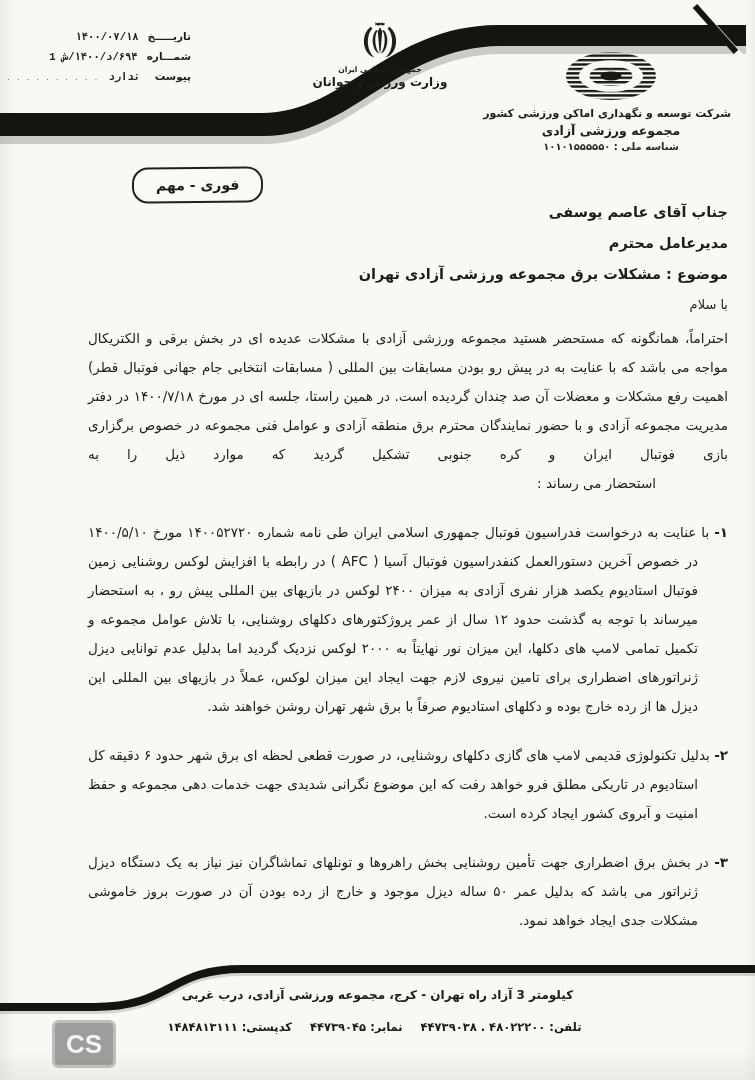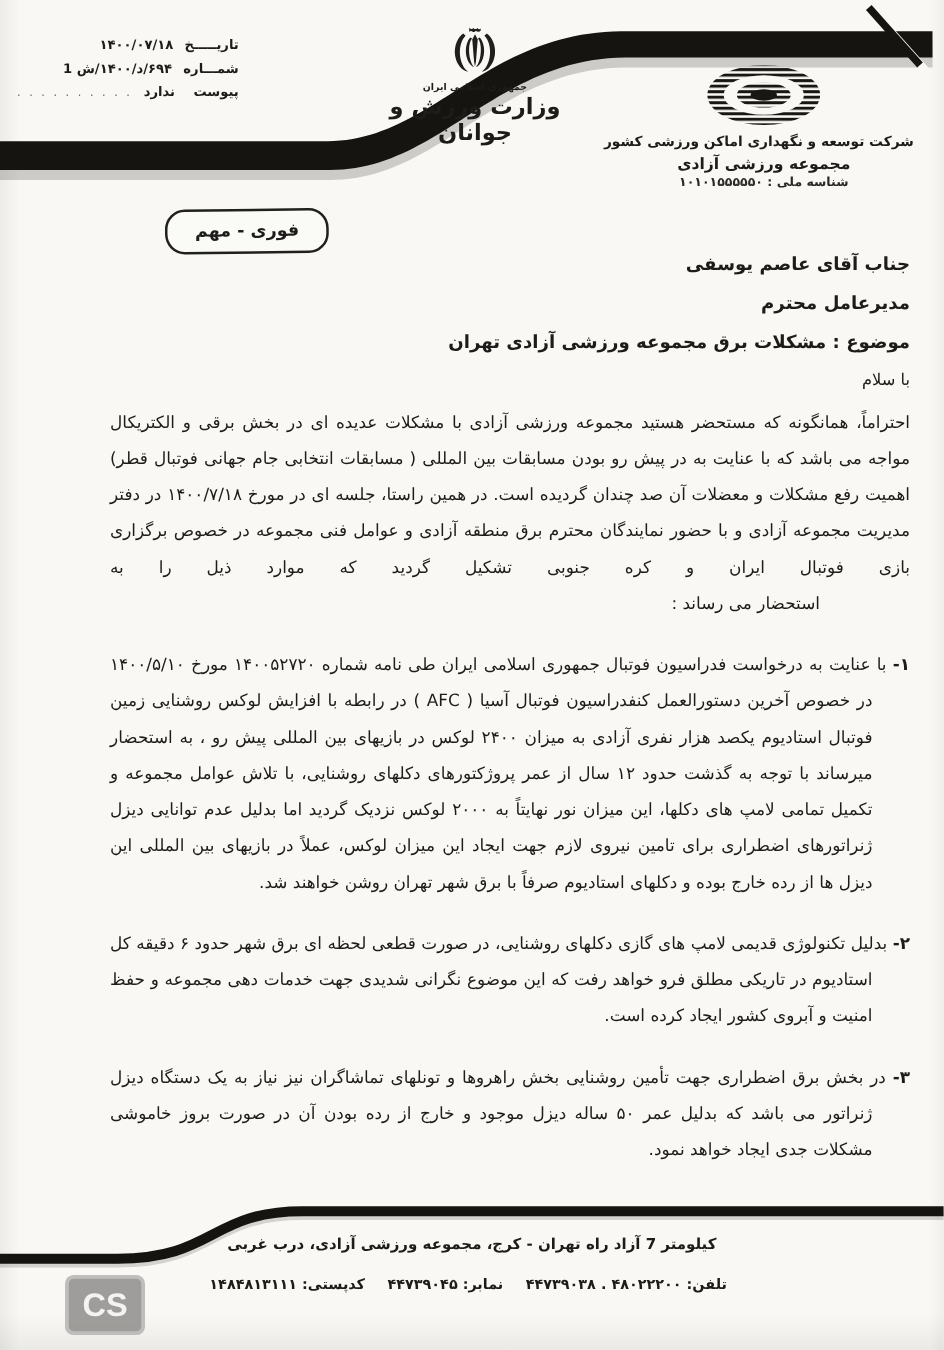--- a/index.html
+++ b/index.html
@@ -12,26 +12,26 @@
       linear-gradient(270deg, rgba(0,0,0,0.04), rgba(0,0,0,0) 12px),
       linear-gradient(0deg, rgba(0,0,0,0.06), rgba(0,0,0,0) 30px),
       #f9f8f4;
   }
   svg{display:block;}
   
   .header-band{position:absolute;top:0;left:0;z-index:1;}
   .meta-block{position:absolute;top:30px;left:6px;width:185px;z-index:2;font-size:10.5px;}
   .meta-row{display:flex;align-items:baseline;gap:9px;margin-bottom:7px;}
   .meta-label{font-weight:700;min-width:42px;letter-spacing:0.5px;}
-  .meta-value{font-weight:700;white-space:nowrap;}
+  .meta-value{font-weight:700;white-space:nowrap;font-family:Liberation Mono, monospace;}
   .meta-dots{color:#6a675f;font-size:9px;letter-spacing:2px;}
   .ministry-block{position:absolute;top:20px;left:300px;width:160px;text-align:center;z-index:2;}
   .iran-emblem{margin:0 auto;}
   .ministry-country{font-size:7.5px;font-weight:700;margin-top:1px;}
-  .ministry-name{font-size:18px;font-weight:700;margin-top:1px;}
+  .ministry-name{font-size:12px;font-weight:700;margin-top:1px;}
   .company-block{position:absolute;top:50px;right:24px;width:240px;text-align:center;z-index:2;}
   .oval-logo{margin:0 auto 5px auto;}
   .company-line1{font-size:11px;font-weight:700;white-space:nowrap;}
   .company-line2{font-size:12.5px;font-weight:700;margin-top:3px;}
   .company-nid{font-size:10px;font-weight:700;margin-top:3px;color:#2a2926;}
   
   .stamp{
     position:absolute;top:167px;left:132px;z-index:3;
     border:2px solid #21201d;border-radius:16px;padding:8px 22px;
     font-size:14px;font-weight:700;transform:rotate(-0.6deg);
@@ -157,21 +157,21 @@
       <div class="list-item"><span class="list-num">۲-</span> <span>بدلیل تکنولوژی قدیمی لامپ های گازی دکلهای روشنایی، در صورت قطعی لحظه ای برق شهر حدود ۶ دقیقه کل استادیوم در تاریکی مطلق فرو خواهد رفت که این موضوع نگرانی شدیدی جهت خدمات دهی مجموعه و حفظ امنیت و آبروی کشور ایجاد کرده است.</span></div>
       <div class="list-item"><span class="list-num">۳-</span> <span>در بخش برق اضطراری جهت تأمین روشنایی بخش راهروها و تونلهای تماشاگران نیز نیاز به یک دستگاه دیزل ژنراتور می باشد که بدلیل عمر ۵۰ ساله دیزل موجود و خارج از رده بودن آن در صورت بروز خاموشی مشکلات جدی ایجاد خواهد نمود.</span></div>
     </div>
   </div>
 
   <svg class="footer-band" width="755" height="70" viewBox="0 0 755 70">
     <path d="M756 14 L242 14 C168 14 172 52 94 52 L-1 52" fill="none" stroke="rgba(0,0,0,0.15)" stroke-width="8" transform="translate(0,3)"></path>
     <path d="M756 14 L242 14 C168 14 172 52 94 52 L-1 52" fill="none" stroke="#151411" stroke-width="8"></path>
   </svg>
 
-  <div class="footer-address">کیلومتر 7 آزاد راه تهران - کرج، مجموعه ورزشی آزادی، درب غربی</div>
+  <div class="footer-address">کیلومتر 3 آزاد راه تهران - کرج، مجموعه ورزشی آزادی، درب غربی</div>
   <div class="footer-contact">
     <span class="contact-seg">
       <span>تلفن:</span>
       <span>۴۸۰۲۲۲۰۰ . ۴۴۷۳۹۰۳۸</span>
     </span>
     <span class="contact-seg">
       <span>نمابر:</span>
       <span>۴۴۷۳۹۰۴۵</span>
     </span>
     <span class="contact-seg">

